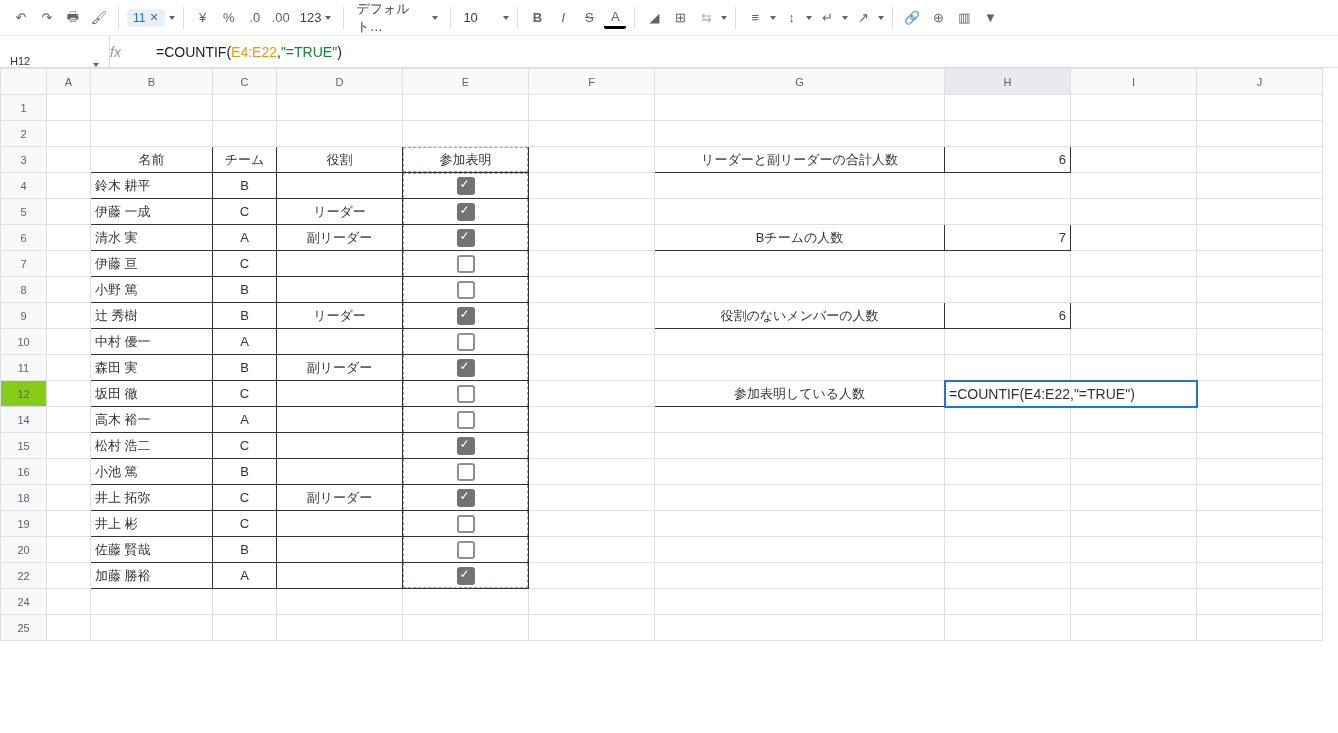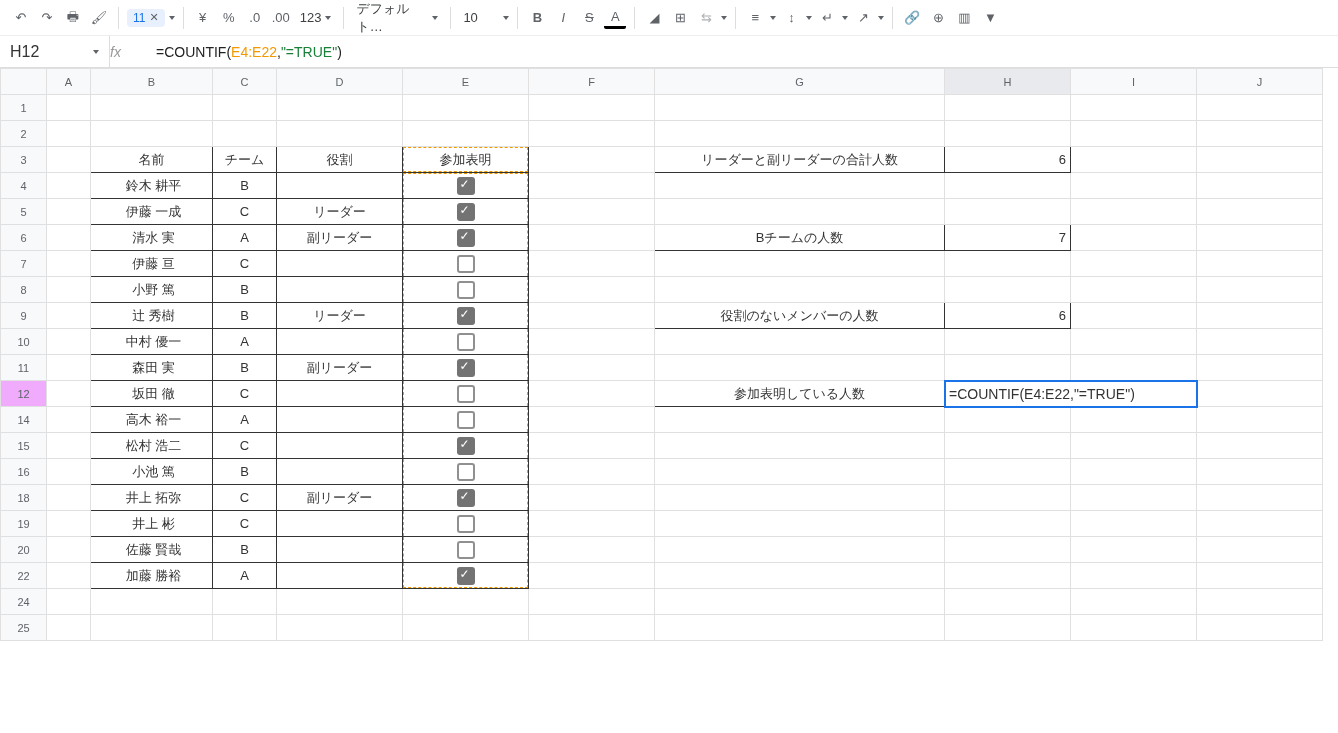--- a/index.html
+++ b/index.html
@@ -7,21 +7,21 @@
 
 .toolbar { height: 36px; display: flex; align-items: center; padding: 0 10px; gap: 4px; border-bottom: 1px solid #eee; }
 .toolbar .sep { width: 1px; height: 22px; background: #ddd; margin: 0 4px; }
 .toolbar .tb-btn { width: 22px; height: 22px; display: flex; align-items: center; justify-content: center; color: #5f6368; cursor: pointer; border-radius: 2px; }
 .toolbar .tb-text { font-size: 13px; color: #3c4043; padding: 0 4px; display: flex; align-items: center; gap: 4px; cursor: pointer; }
 .zoom-chip { background: #e8f0fe; border-radius: 4px; padding: 2px 6px; font-size: 12px; color: #1a73e8; display: flex; align-items: center; gap: 4px; }
 .zoom-chip .x { font-size: 11px; color: #5f6368; cursor: pointer; }
 .arrow-down { display: inline-block; width: 0; height: 0; border-left: 3px solid transparent; border-right: 3px solid transparent; border-top: 4px solid #5f6368; }
 
 .formula-bar { height: 32px; display: flex; align-items: center; border-bottom: 1px solid #ddd; }
-.cell-ref { width: 110px; padding: 0 10px; font-size: 16px; color: #333; display: flex; align-items: center; justify-content: space-between; border-right: 1px solid #ddd; height: 100%; }
+.cell-ref { width: 110px; padding: 0 10px; font-size: 11px; color: #333; display: flex; align-items: flex-end; justify-content: space-between; border-right: 1px solid #ddd; height: 100%; }
 .fx-label { width: 40px; text-align: left; color: #999; font-style: italic; font-size: 14px; }
 .formula-input { flex: 1; font-size: 14px; padding: 0 6px; font-family: 'Consolas', monospace; }
 .formula-input .sym { color: #222; }
 .formula-input .range { color: #f29900; }
 .formula-input .str { color: #188038; }
 
 .grid-area { position: relative; overflow: auto; height: calc(100vh - 68px); }
 table.sheet { border-collapse: collapse; table-layout: fixed; }
 .sheet th, .sheet td { border: 1px solid #e0e0e0; height: 26px; padding: 0; font-size: 13px; color: #333; overflow: hidden; white-space: nowrap; position: relative; }
 .sheet thead th { background: #f8f9fa; color: #5f6368; font-weight: normal; text-align: center; font-size: 11px; position: sticky; top: 0; z-index: 2; }
@@ -34,37 +34,37 @@
 .col-E { width: 126px; }
 .col-F { width: 126px; }
 .col-G { width: 290px; }
 .col-H { width: 126px; }
 .col-I { width: 126px; }
 .col-J { width: 126px; }
 .row-head { width: 46px; }
 
 .bb { border: 1px solid #333 !important; }
 .center { text-align: center; }
-.left { text-align: center; padding-left: 4px !important; }
+.left { text-align: left; padding-left: 4px !important; }
 .right { text-align: right; padding-right: 4px !important; }
 
 .dashed-orange::after { content: ""; position: absolute; inset: 0; pointer-events: none; border: 1px dashed #f29900; }
 .dashed-orange-row::after { content: ""; position: absolute; inset: 0; pointer-events: none; border-left: 1px dashed #f29900; border-right: 1px dashed #f29900; }
 .dashed-orange-top::after { border-top: 1px dashed #f29900; }
 .dashed-orange-bot::after { border-bottom: 1px dashed #f29900; }
 
 .cbx { display: inline-block; width: 18px; height: 18px; border-radius: 3px; vertical-align: middle; position: relative; }
 .cbx.on { background: #737373; }
 .cbx.on::after { content: "✓"; color: #fff; font-size: 12px; position: absolute; left: 3px; top: 0px; }
 .cbx.off { border: 2px solid #909090; }
 
 .sel-cell { outline: 2px solid #1a73e8; outline-offset: -1px; background: #fff; }
 .sel-cell .formula-display { font-family: 'Consolas', monospace; font-size: 14px; padding: 0 4px; }
 thead th.hilite { background: #e8eaed; }
-tbody th.hilite { background: #f0abfc; }
+tbody th.hilite { background: #84cc16; }
 .underline-accent { border-bottom: 3px solid #000; }
 </style>
 </head>
 <body>
 
 <div class="toolbar">
   <div class="tb-btn">↶</div>
   <div class="tb-btn">↷</div>
   <div class="tb-btn">🖶</div>
   <div class="tb-btn">🖌</div>

